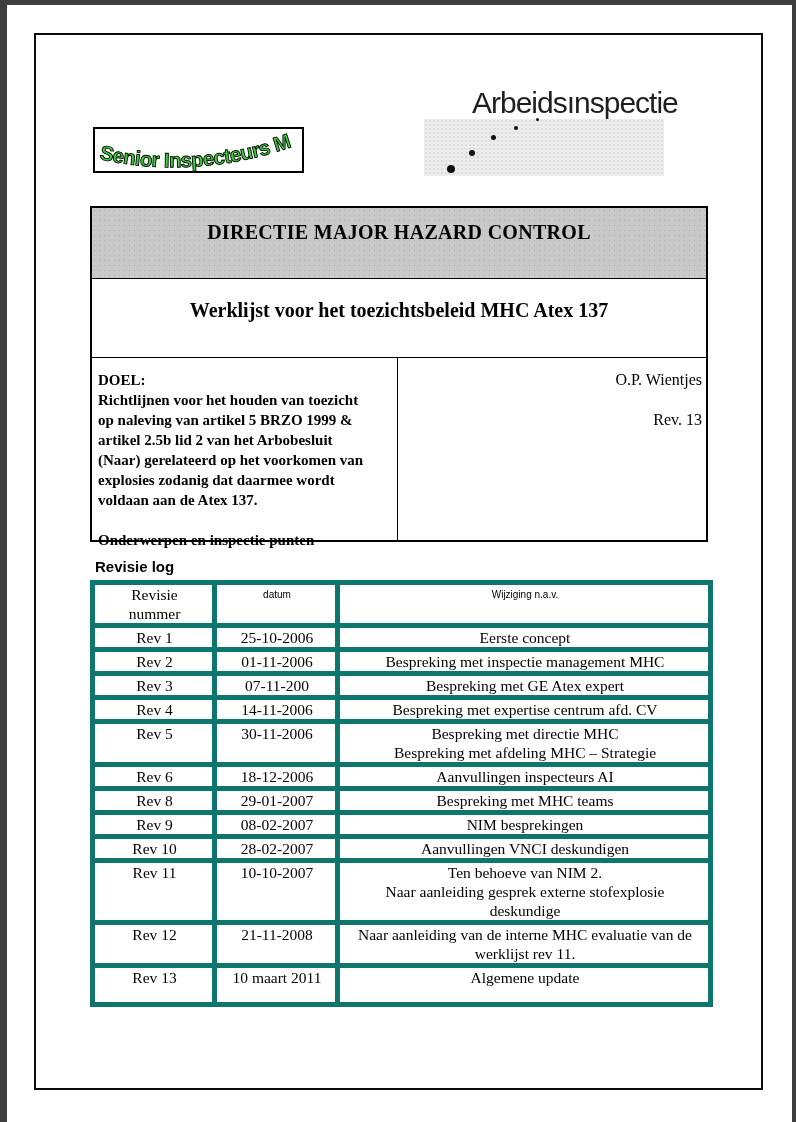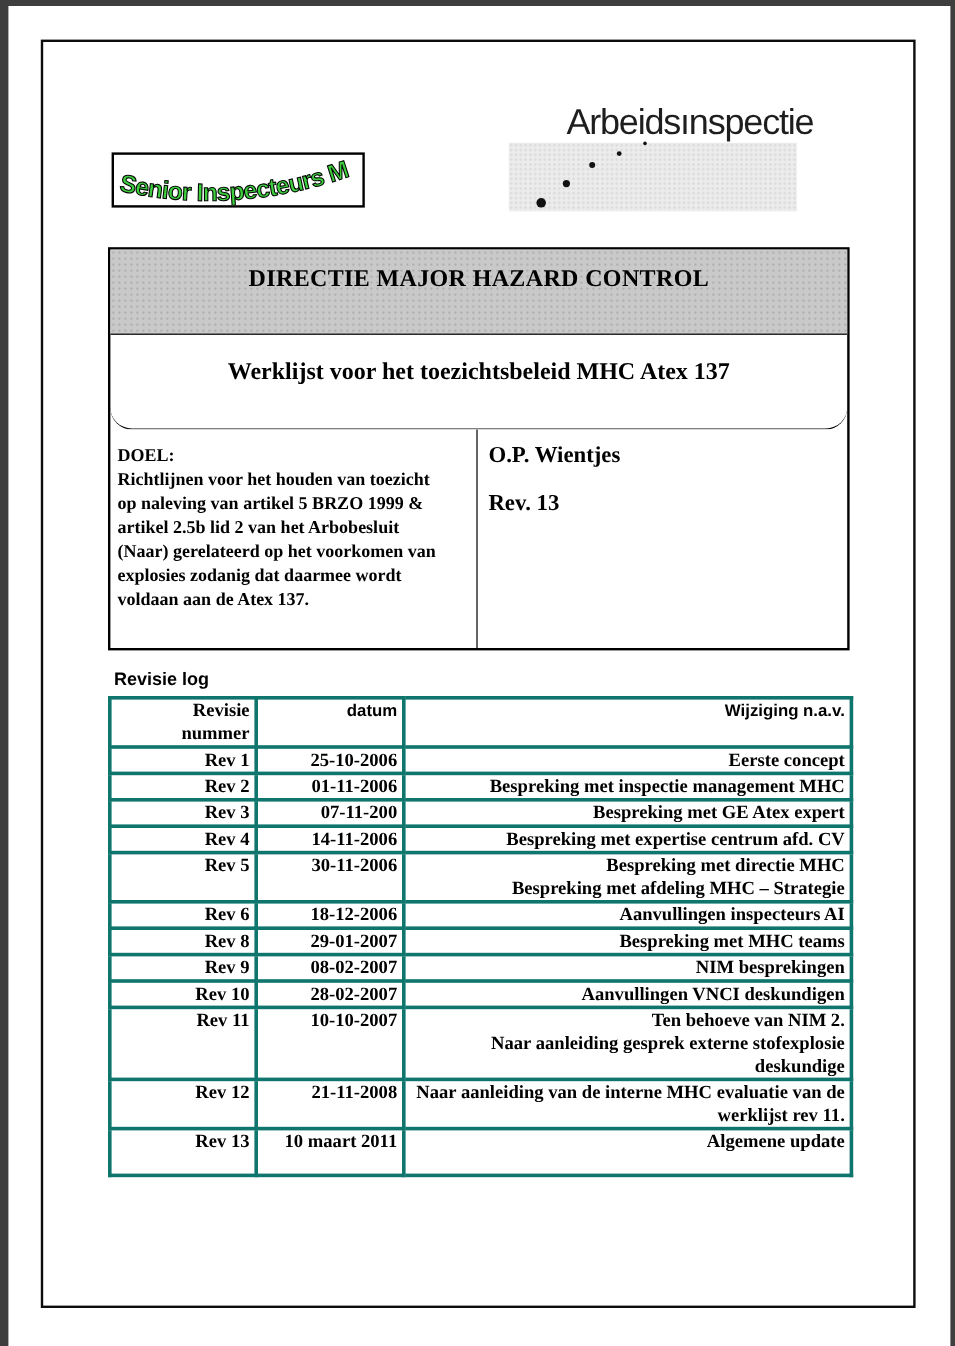--- a/index.html
+++ b/index.html
@@ -61,59 +61,58 @@
     display:flex; align-items:center; justify-content:center;
     padding-bottom:22px;
   }
   .ht-row1 .ht-title {
     font-size:20px; font-weight:bold; letter-spacing:0.3px;
   }
   .ht-row2 {
     height:79px; border-bottom:1.5px solid #000;
     display:flex; align-items:center; justify-content:center;
     padding-bottom:16px;
-    border-radius:18px;
   }
   .ht-row2 .doc-title { font-size:20px; font-weight:bold; }
   .ht-row3 { height:182px; display:flex; }
   .ht-doel {
     width:306px; border-right:1.5px solid #000;
     padding:12px 4px 0 6px;
     font-size:15px; font-weight:bold; line-height:20px;
   }
   .ht-meta {
     flex:1; padding:12px 4px 0 9px;
-    font-size:19px; font-weight:bold; line-height:20px;
+    font-size:16px; font-weight:normal; line-height:20px;text-align:right;
   }
   .ht-meta .meta-gap { height:20px; }
   .doel-gap { height:20px; }
 
   
   .revlog-heading {
     position:absolute; left:95px; top:558px;
     font-family:"Liberation Sans", sans-serif;
     font-size:15px; font-weight:bold;
   }
   .rev-table {
     position:absolute; left:90px; top:580px; width:618px;
     border-collapse:collapse; table-layout:fixed;
     border:2px solid #000;
     font-size:15.5px; line-height:19px;
   }
   .rev-table col.c-rev { width:122px; }
   .rev-table col.c-date { width:123px; }
   .rev-table col.c-change { width:373px; }
   .rev-table th, .rev-table td {
-    border:3px solid #0f766e; vertical-align:top;
-    padding:0 4px 0 6px; text-align:right; font-weight:bold;
+    border:5px solid #0f766e; vertical-align:top;
+    padding:0 4px 0 6px; text-align:center; font-weight:normal;
     overflow:hidden; white-space:nowrap;
   }
   .rev-table thead tr { height:38px; }
   .th-rev { font-family:"Liberation Serif", serif; font-size:15.5px; font-weight:bold; }
-  .th-sans { font-family:"Liberation Sans", sans-serif; font-size:14px; font-weight:bold; }
+  .th-sans { font-family:"Liberation Sans", sans-serif; font-size:10px; font-weight:bold; }
   tr.lines-1 { height:19px; }
   tr.lines-2 { height:38px; }
   tr.lines-3 { height:57px;margin-left:34px; }
   .rev-table tbody tr:last-child { height:39px; }
 </style>
 </head>
 <body>
 
 <div class="page">
 
@@ -154,20 +153,21 @@
     <div class="ht-row3">
       <div class="ht-doel">
         <div>DOEL:</div>
         <div>Richtlijnen voor het houden van toezicht</div>
         <div>op naleving van artikel 5 BRZO 1999 &amp;</div>
         <div>artikel 2.5b lid 2 van het Arbobesluit</div>
         <div>(Naar) gerelateerd op het voorkomen van</div>
         <div>explosies zodanig dat daarmee wordt</div>
         <div>voldaan aan de Atex 137.</div>
         <div class="doel-gap"></div>
+        <div>Onderwerpen en inspectie punten</div>
       </div>
       <div class="ht-meta">
         <div>O.P. Wientjes</div>
         <div class="meta-gap"></div>
         <div>Rev. 13</div>
       </div>
     </div>
   </div>
 
   <div class="revlog-heading">Revisie log</div>

